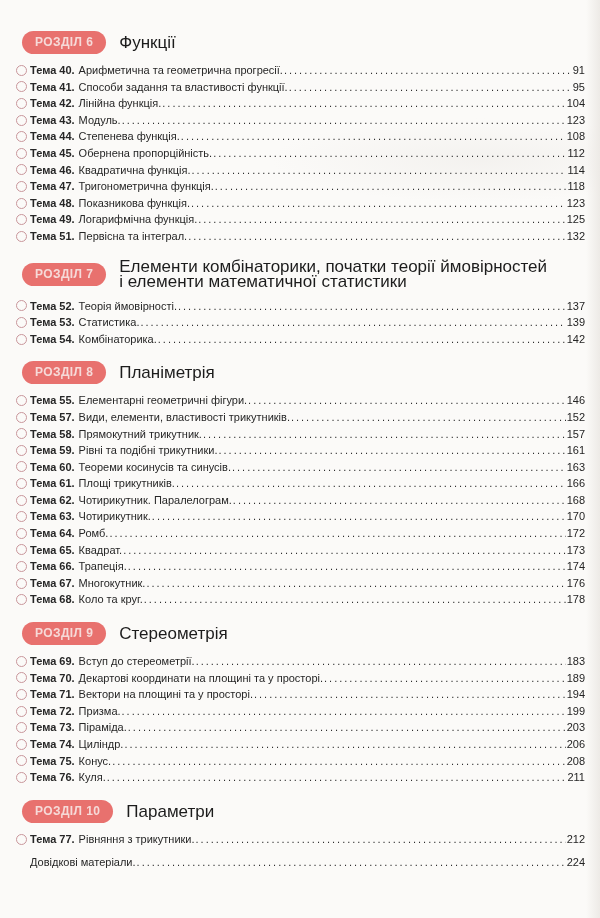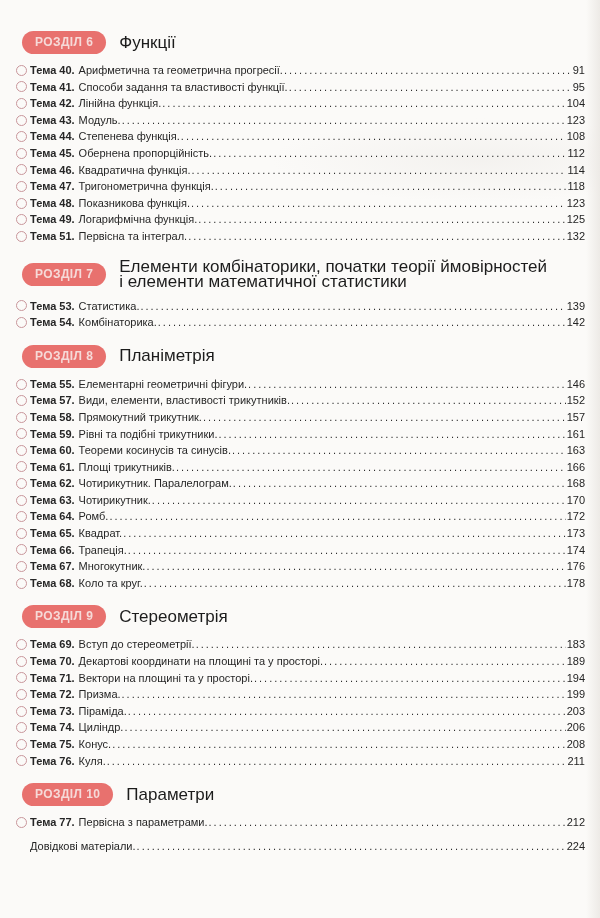--- a/index.html
+++ b/index.html
@@ -166,20 +166,27 @@
 </div>
   </section>
 
   <section class="section">
     <div class="section-header">
       <span class="badge">РОЗДІЛ 7</span>
       <span class="section-title">Елементи комбінаторики, початки теорії ймовірностей
 і елементи математичної статистики</span>
     </div>
     <div class="rows">
+  <div class="row">
+    <span class="circle"></span>
+    <span class="row-label">Тема 52.</span>
+    <span class="row-title">Теорія ймовірності.</span>
+    <span class="leader"></span>
+    <span class="page-num">137</span>
+  </div>
 
   <div class="row">
     <span class="circle"></span>
     <span class="row-label">Тема 53.</span>
     <span class="row-title">Статистика.</span>
     <span class="leader"></span>
     <span class="page-num">139</span>
   </div>
 
   <div class="row">
@@ -379,21 +386,21 @@
 
   <section class="section">
     <div class="section-header">
       <span class="badge">РОЗДІЛ 10</span>
       <span class="section-title">Параметри</span>
     </div>
     <div class="rows">
   <div class="row">
     <span class="circle"></span>
     <span class="row-label">Тема 77.</span>
-    <span class="row-title">Первісна з параметрами.</span>
+    <span class="row-title">Рівняння з трикутники.</span>
     <span class="leader"></span>
     <span class="page-num">212</span>
   </div>
 
   <div class="row spaced">
     <span class="circle hidden"></span>
     <span class="row-label"></span>
     <span class="row-title">Довідкові матеріали.</span>
     <span class="leader"></span>
     <span class="page-num">224</span>

